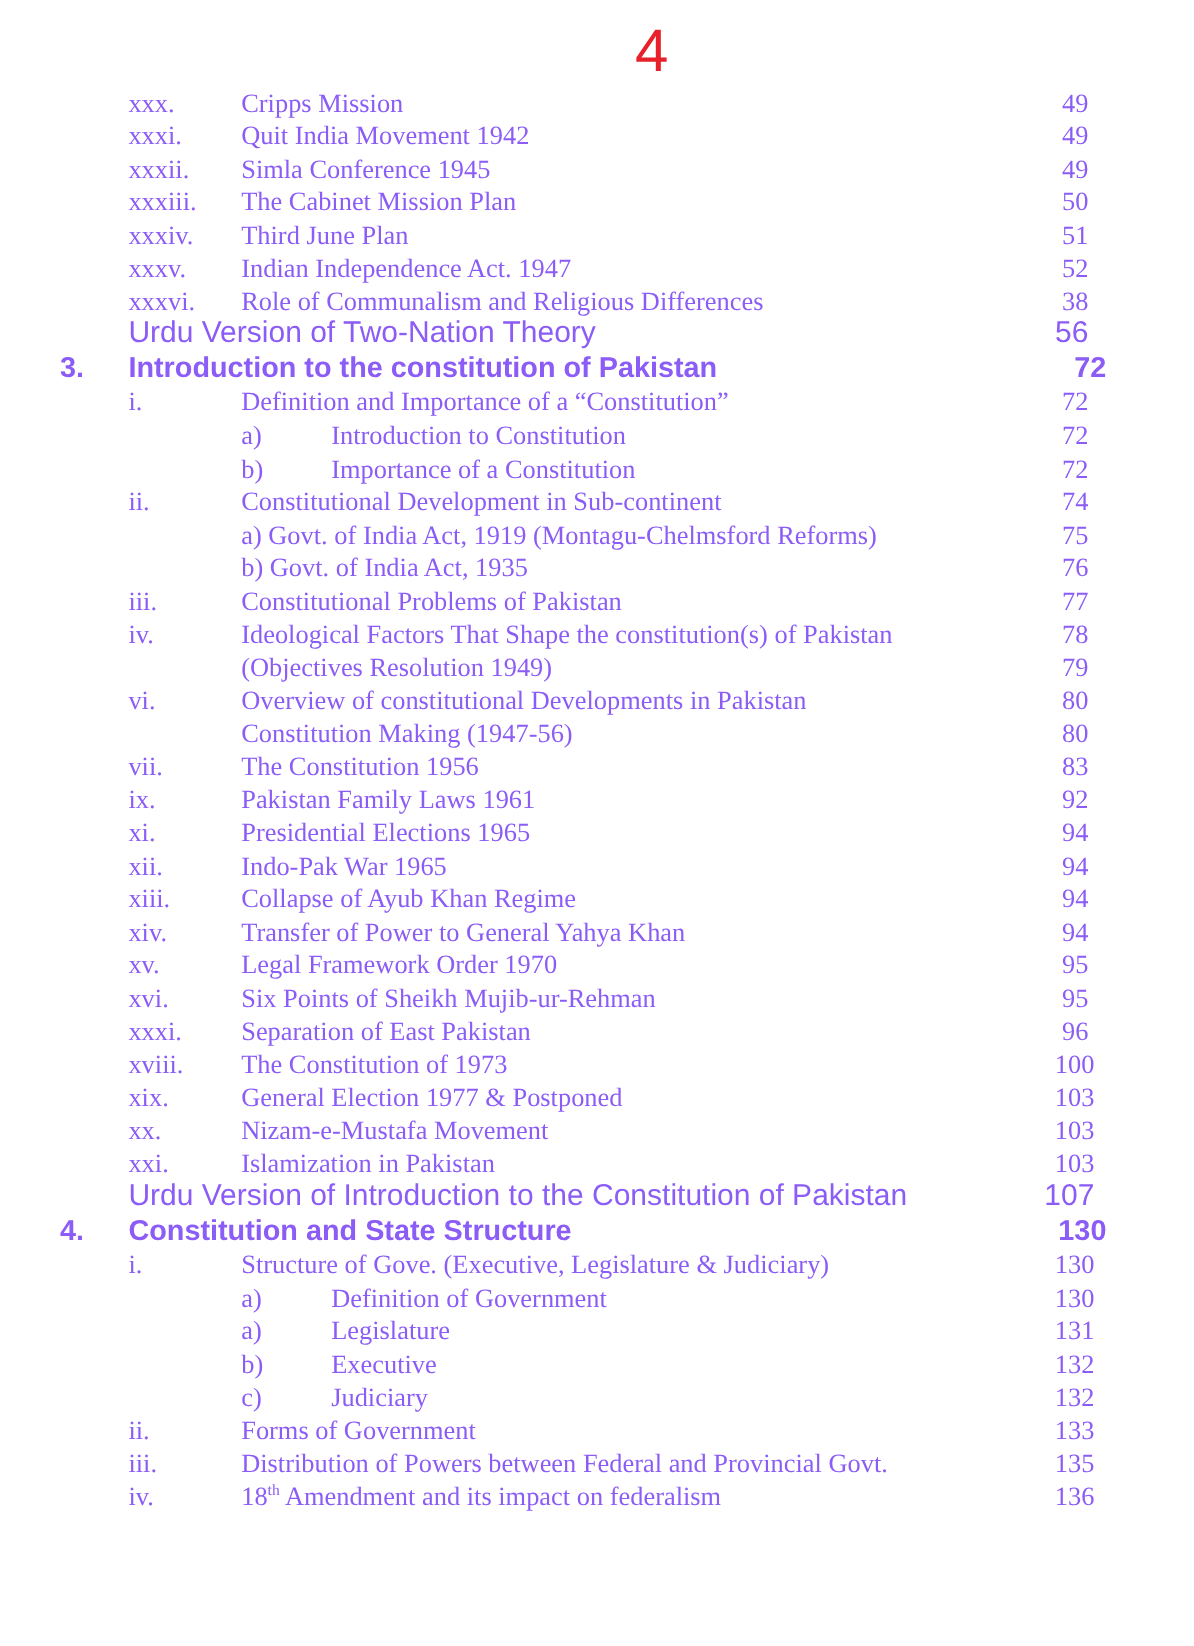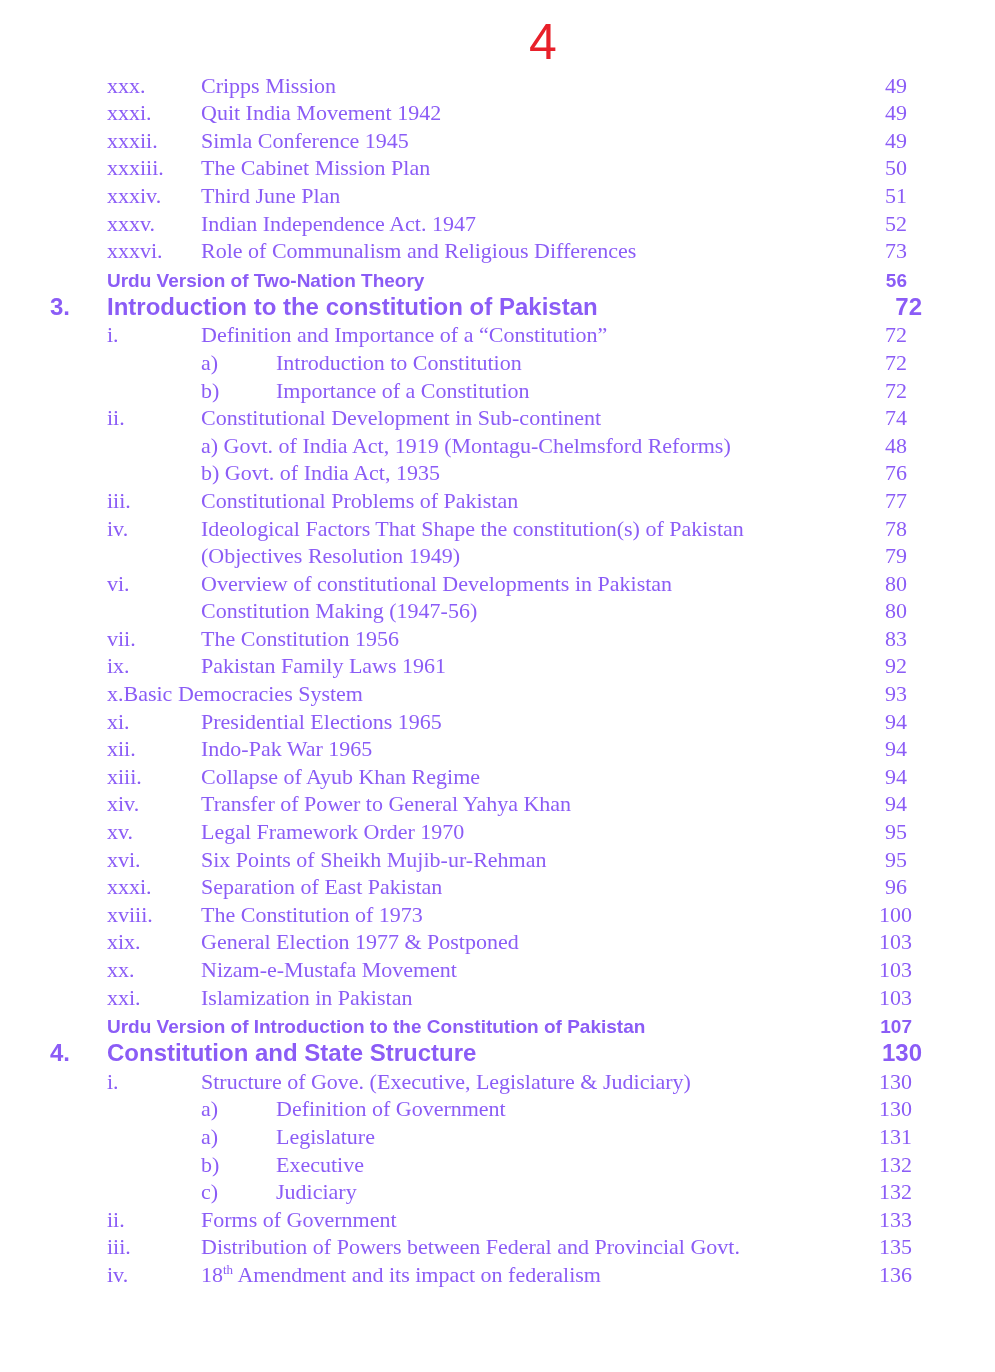--- a/index.html
+++ b/index.html
@@ -9,21 +9,21 @@
     font-family: "Liberation Sans", sans-serif; font-size: 50px; color: #e8202a; line-height: 60px;
   }
   .toc { position: absolute; top: 74px; left: 0; width: 995px; }
   .row { position: relative; height: 27.6px; font-family: "Liberation Serif", serif; font-size: 22px; color: #8b5cf6; white-space: nowrap; }
   .row span { position: absolute; bottom: 3px; }
   .num { left: 107px; }
   .title { left: 201px; }
   .sub-letter { left: 201px; }
   .sub-title { left: 276px; }
   .page { right: 88px; text-align: center; }
-  .row.urdu { font-family: "Liberation Sans", sans-serif; font-weight: bold; font-size: 19px; }
+  .row.urdu { font-family: "Liberation Sans", sans-serif; font-weight: normal; font-size: 25px; }
   .row.urdu .title-wide { left: 107px; }
   .row.chapter { font-family: "Liberation Sans", sans-serif; font-weight: bold; font-size: 24px; height: 29px; }
   .row.chapter .chap-num { left: 50px; }
   .row.chapter .title { left: 107px; }
   .row.chapter .page { right: 73px; }
   .row .inline { left: 107px; }
   sup { font-size: 13px; vertical-align: super; line-height: 0; }
   .p3 { right: 83px; margin-top: 16px; }
 </style>
 </head>
@@ -57,21 +57,21 @@
       <span class="page">51</span>
     </div>
     <div class="row">
       <span class="num">xxxv.</span>
       <span class="title">Indian Independence Act. 1947</span>
       <span class="page">52</span>
     </div>
     <div class="row">
       <span class="num">xxxvi.</span>
       <span class="title">Role of Communalism and Religious Differences</span>
-      <span class="page">73</span>
+      <span class="page">38</span>
     </div>
     <div class="row urdu">
       <span class="title-wide">Urdu Version of Two-Nation Theory</span>
       <span class="page">56</span>
     </div>
     <div class="row chapter">
       <span class="chap-num">3.</span>
       <span class="title">Introduction to the constitution of Pakistan</span>
       <span class="page">72</span>
     </div>
@@ -90,21 +90,21 @@
       <span class="sub-title">Importance of a Constitution</span>
       <span class="page">72</span>
     </div>
     <div class="row">
       <span class="num">ii.</span>
       <span class="title">Constitutional Development in Sub-continent</span>
       <span class="page">74</span>
     </div>
     <div class="row">
       <span class="title">a) Govt. of India Act, 1919 (Montagu-Chelmsford Reforms)</span>
-      <span class="page">48</span>
+      <span class="page">75</span>
     </div>
     <div class="row">
       <span class="title">b) Govt. of India Act, 1935</span>
       <span class="page">76</span>
     </div>
     <div class="row">
       <span class="num">iii.</span>
       <span class="title">Constitutional Problems of Pakistan</span>
       <span class="page">77</span>
     </div>
@@ -128,24 +128,20 @@
     </div>
     <div class="row">
       <span class="num">vii.</span>
       <span class="title">The Constitution 1956</span>
       <span class="page">83</span>
     </div>
     <div class="row">
       <span class="num">ix.</span>
       <span class="title">Pakistan Family Laws 1961</span>
       <span class="page">92</span>
-    </div>
-    <div class="row">
-      <span class="inline">x.Basic Democracies System</span>
-      <span class="page">93</span>
     </div>
     <div class="row">
       <span class="num">xi.</span>
       <span class="title">Presidential Elections 1965</span>
       <span class="page">94</span>
     </div>
     <div class="row">
       <span class="num">xii.</span>
       <span class="title">Indo-Pak War 1965</span>
       <span class="page">94</span>

